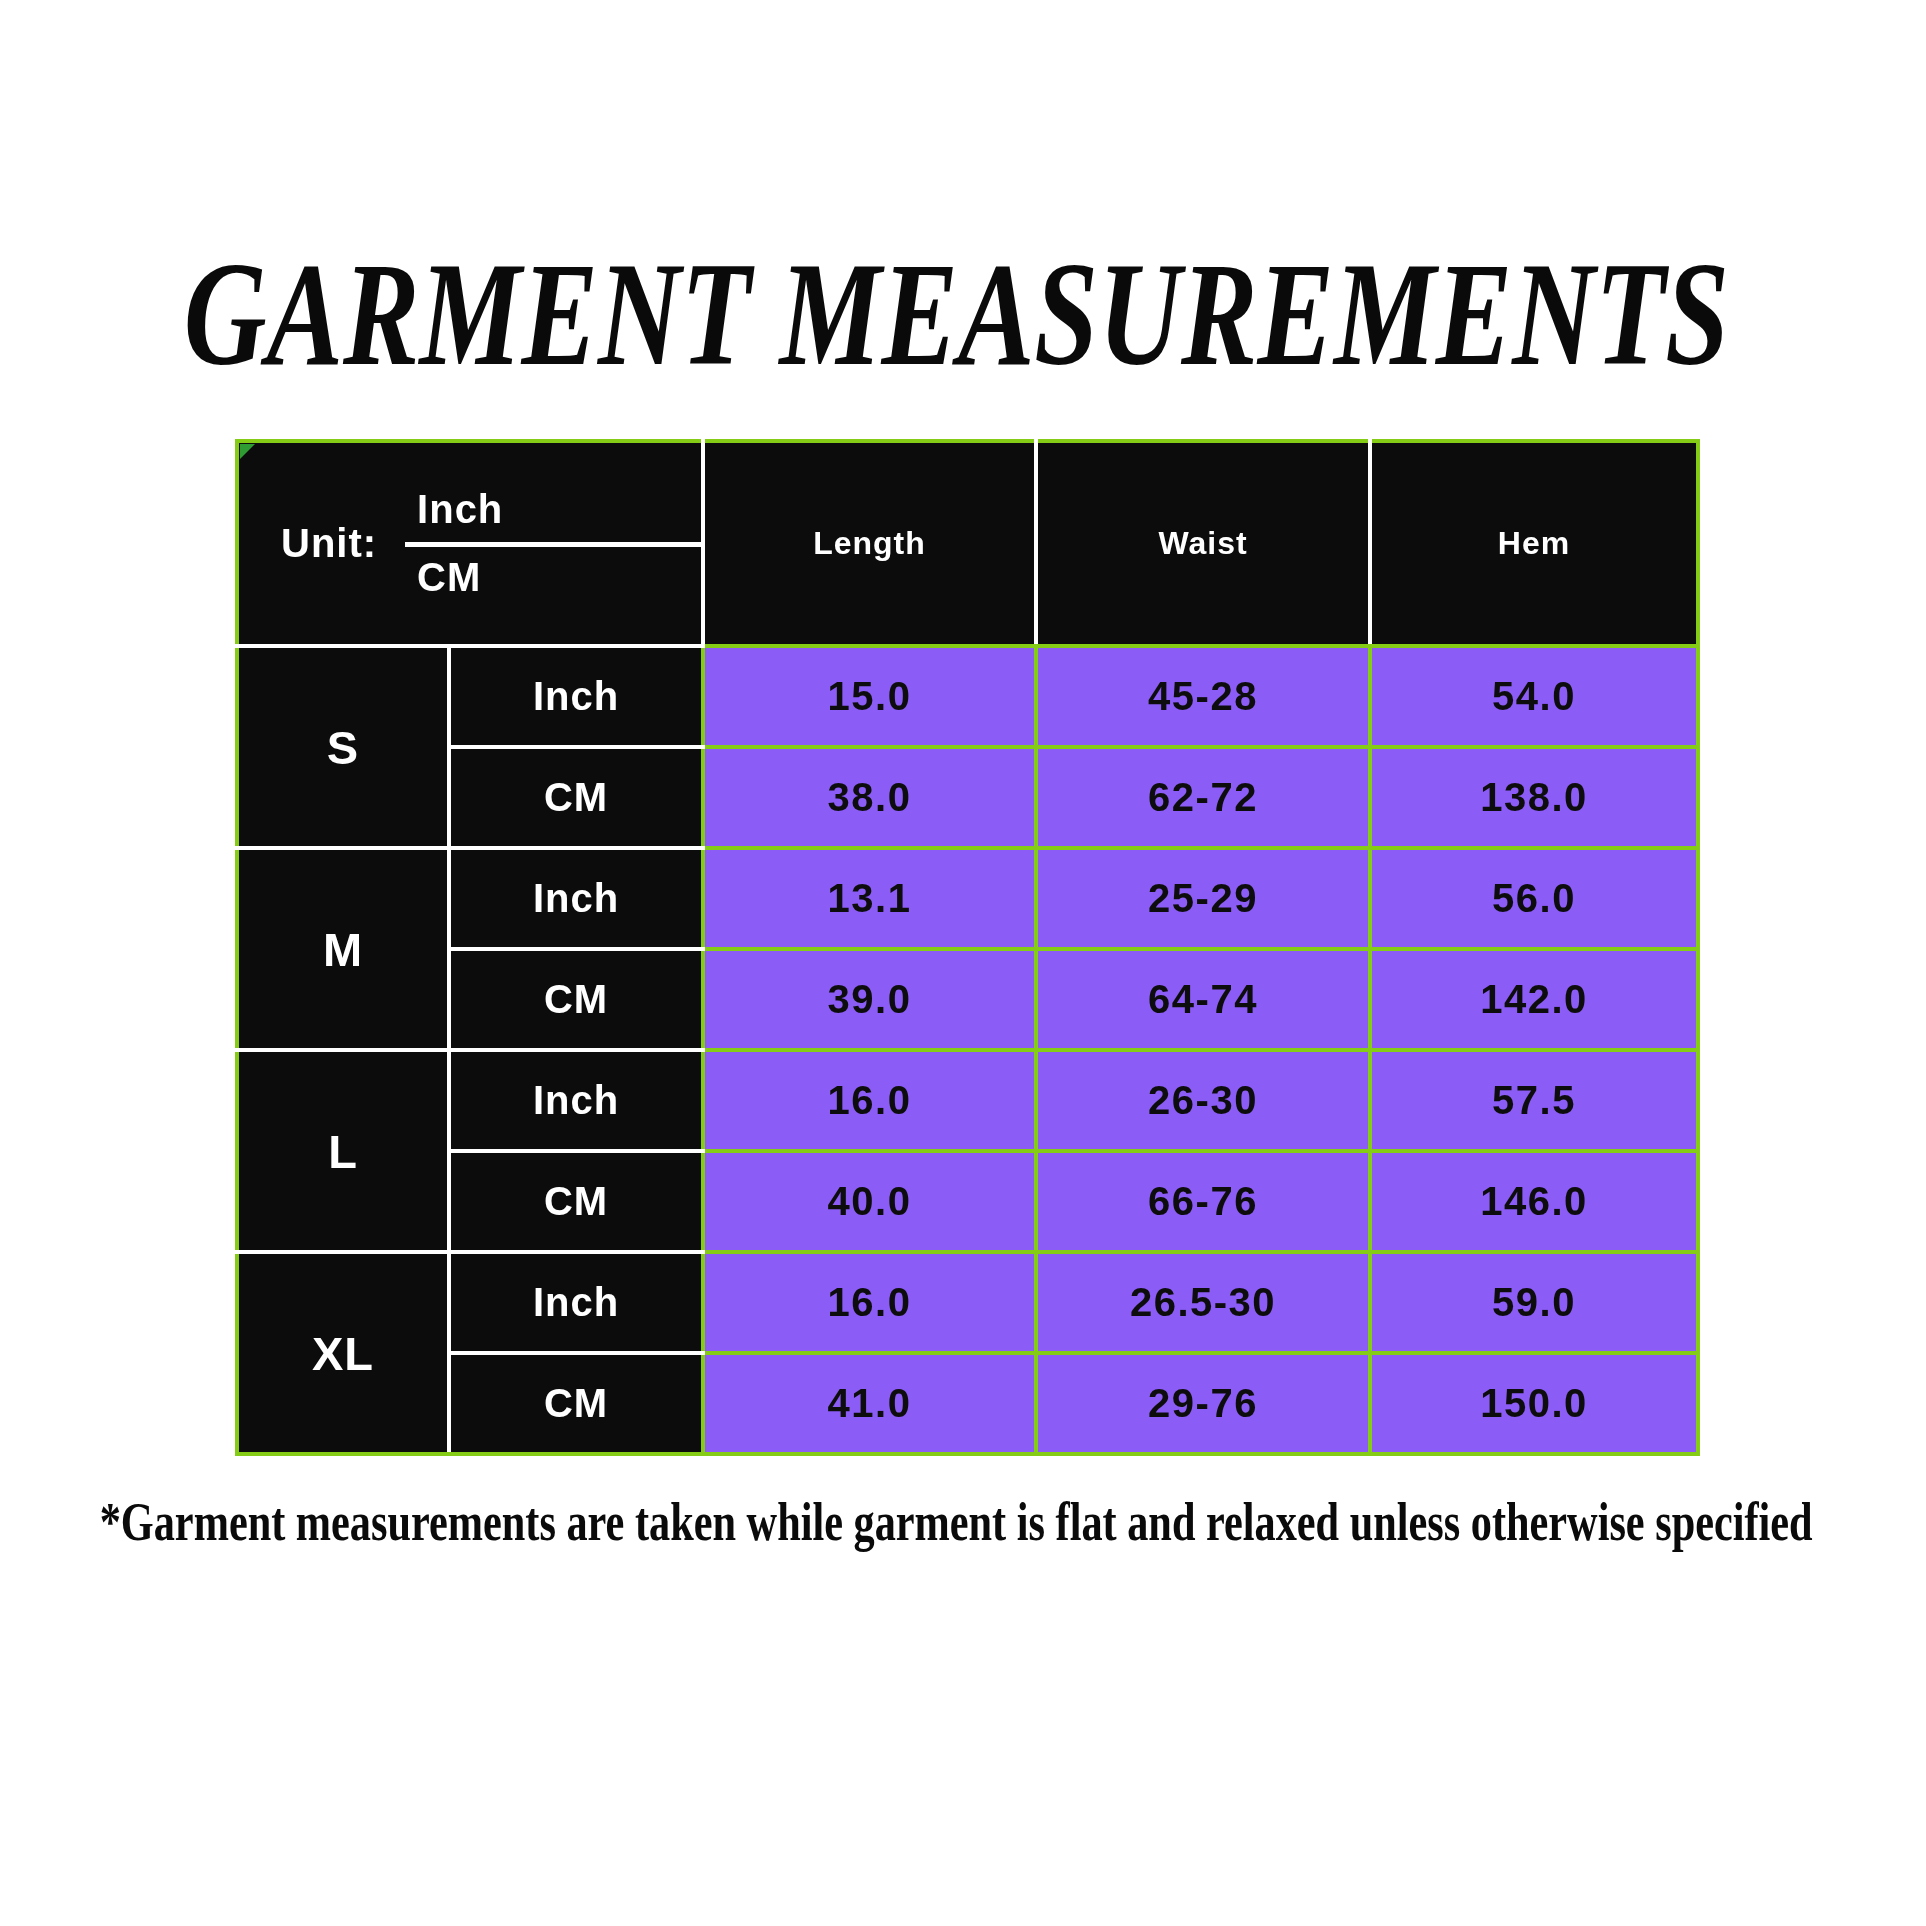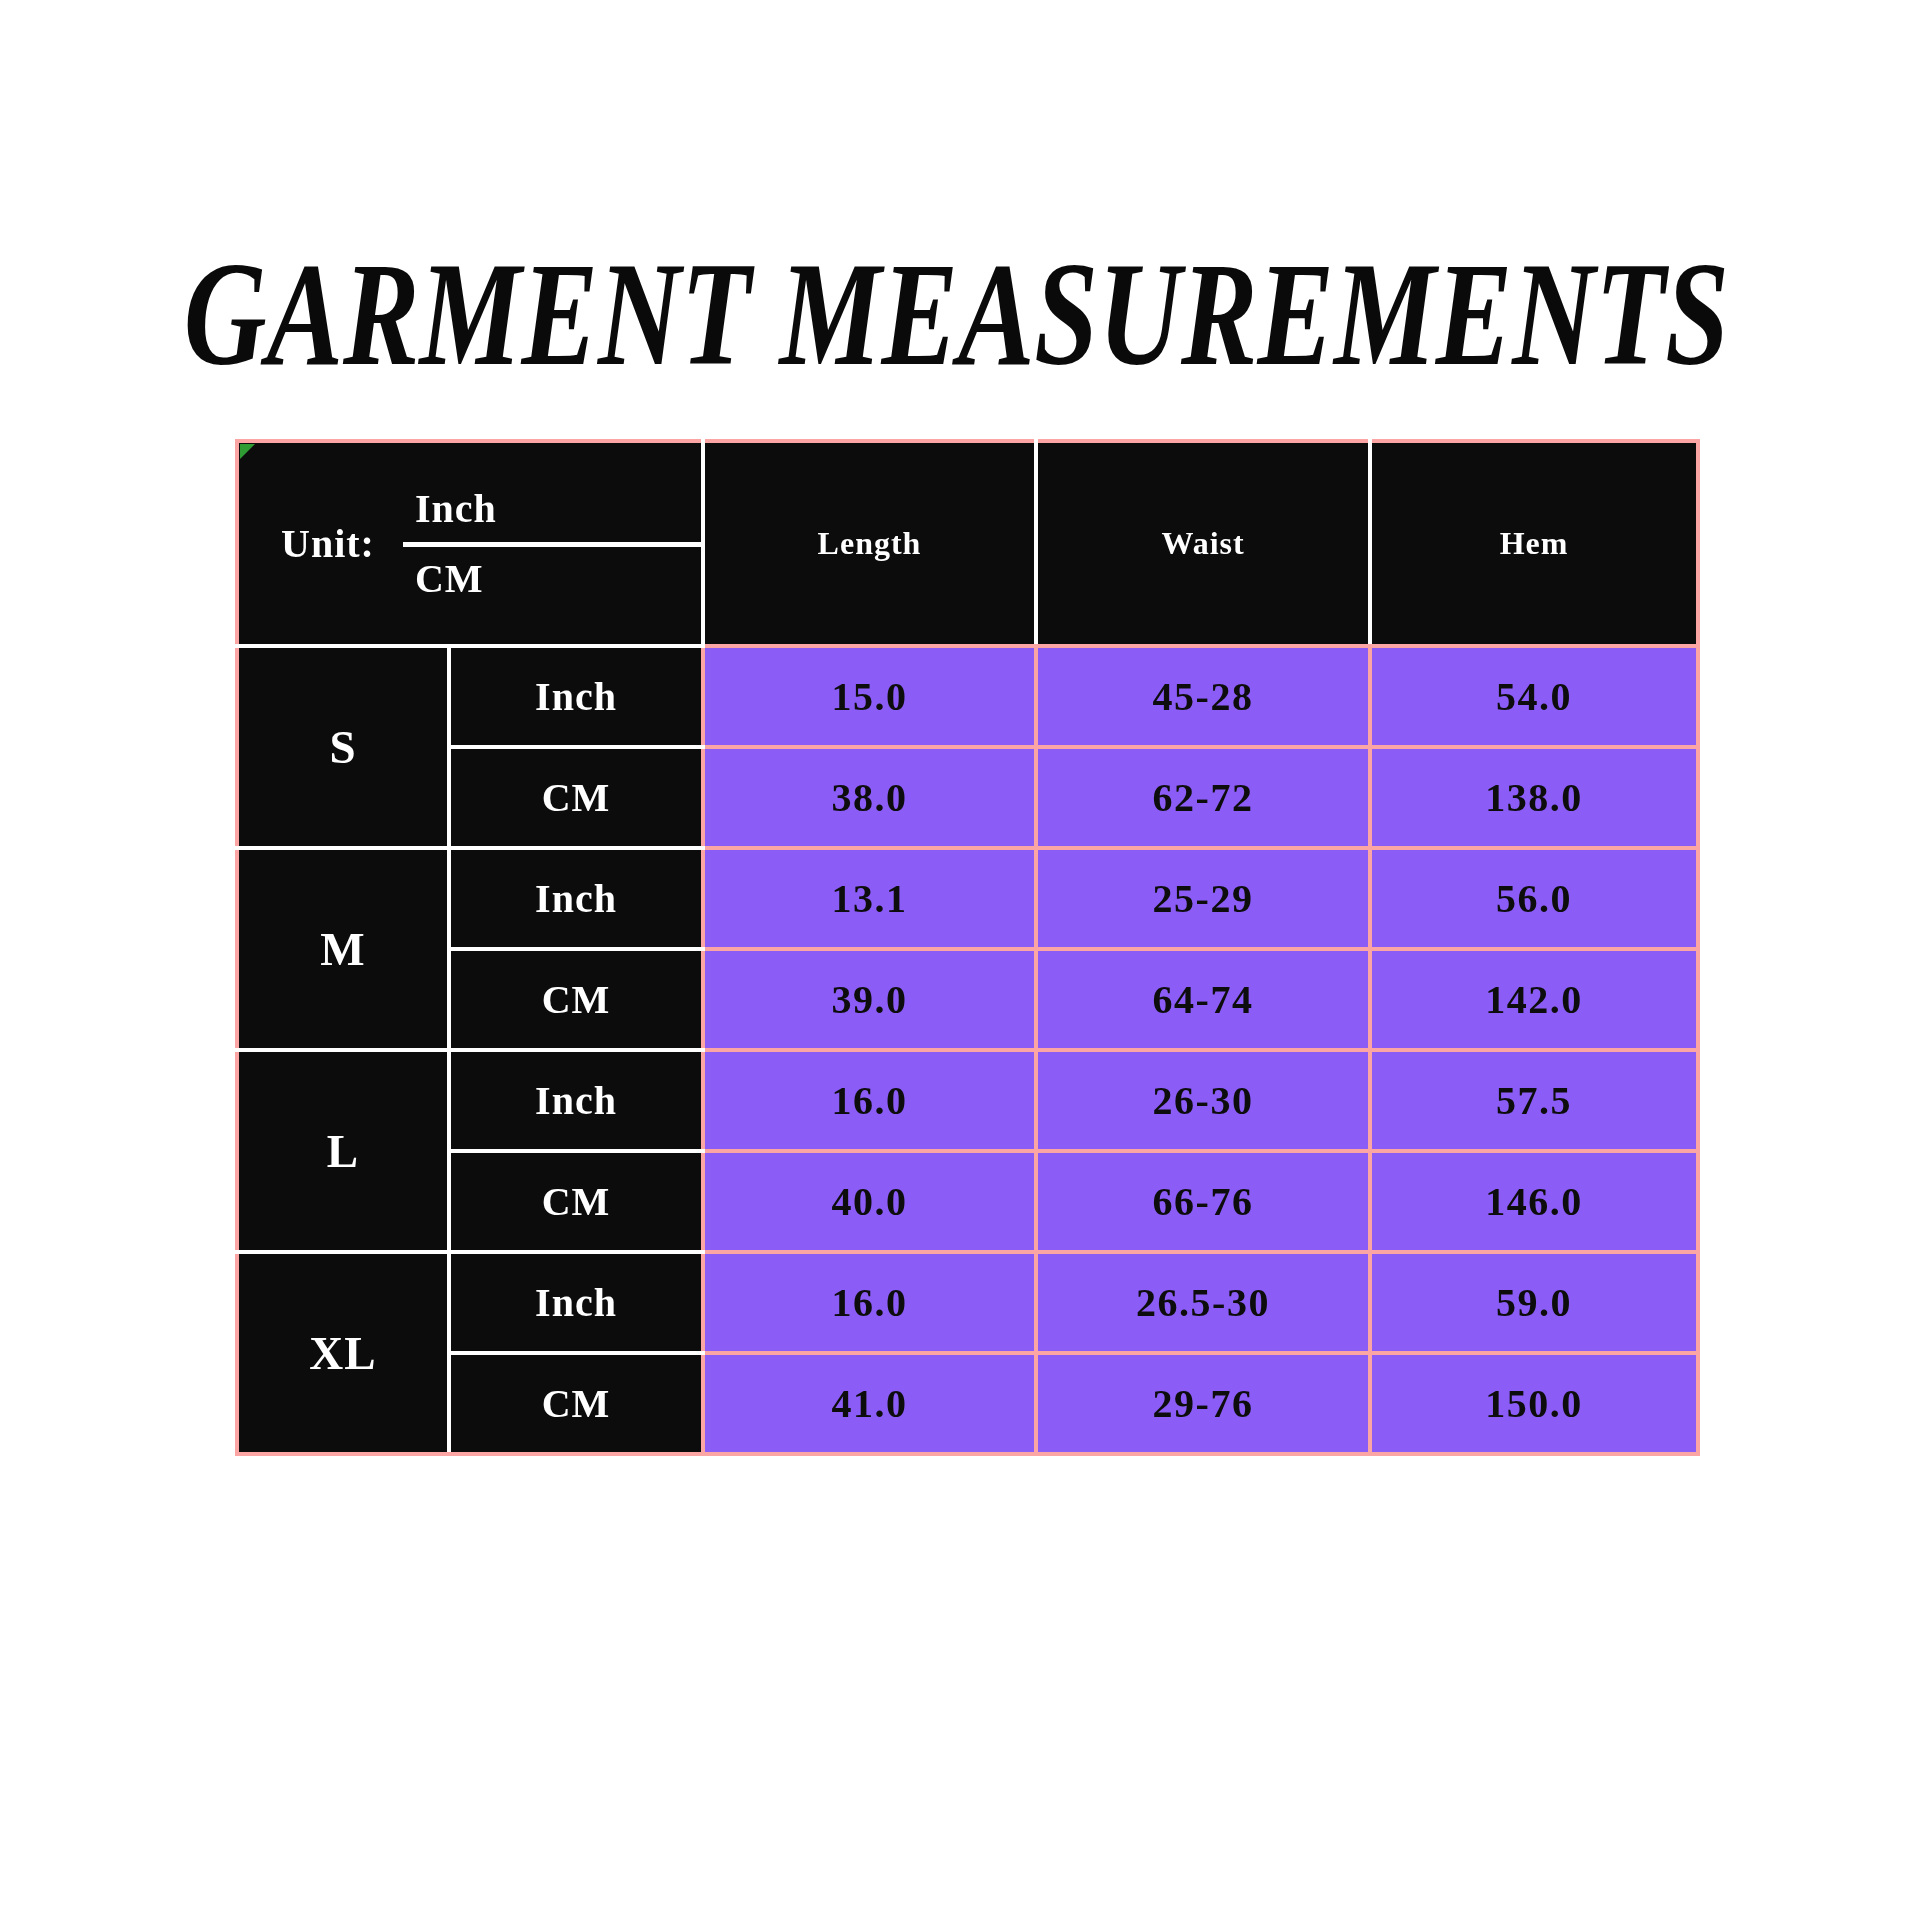--- a/index.html
+++ b/index.html
@@ -38,26 +38,25 @@
     position: absolute;
     left: 235px;
     top: 439px;
   }
   table.size-table {
     border-collapse: collapse;
     table-layout: fixed;
     width: 1460px;
   }
   .size-table td {
-    border: 4px solid #fca5a5;
+    border: 4px solid #84cc16;
     padding: 0;
     text-align: center;
     vertical-align: middle;
     overflow: hidden;
-    font-family: Liberation Serif, serif;
   }
   tr.hdr-row   { height: 205px; }
   tr.data-row  { height: 101px; }
 
   
   .size-table td.d {
     background: #0c0c0c;
     color: #ffffff;
     font-weight: 700;
   }
@@ -216,15 +215,18 @@
       <tr class="data-row">
         <td class="d unit-lbl">CM</td>
         <td class="w">41.0</td>
         <td class="w">29-76</td>
         <td class="w">150.0</td>
       </tr>
     </tbody>
       </table>
   </div>
 
+  <div class="footnote-wrap">
+    <span class="footnote">*Garment measurements are taken while garment is flat and relaxed unless otherwise specified</span>
+  </div>
 
 </div>
 
 
 </body></html>

